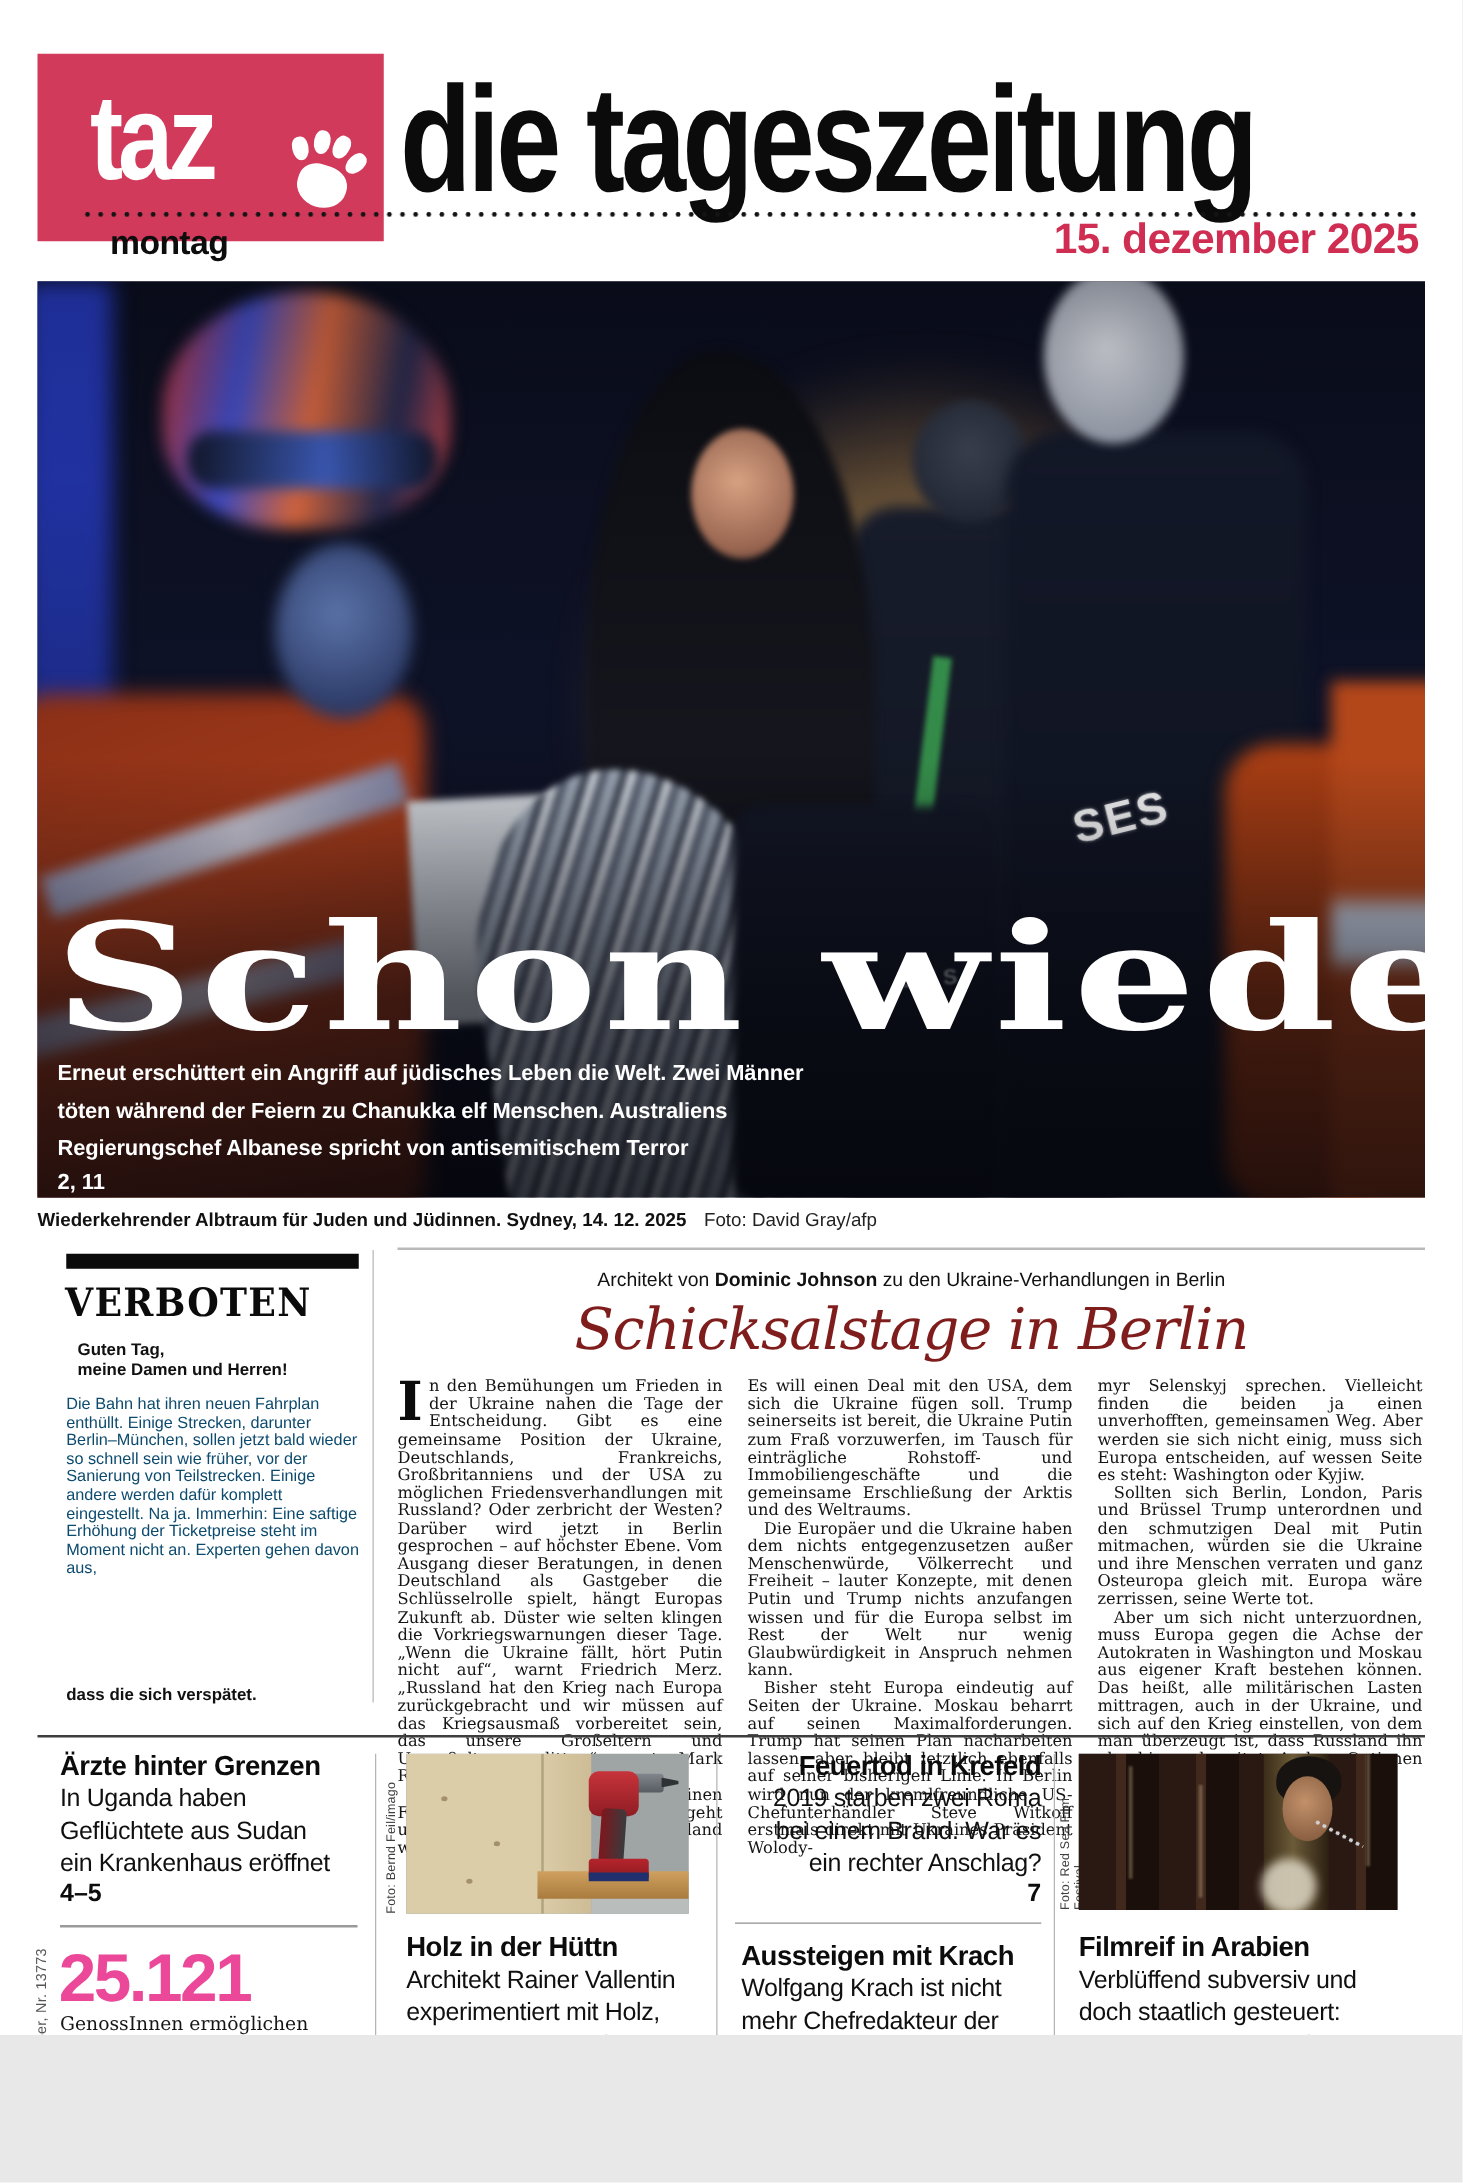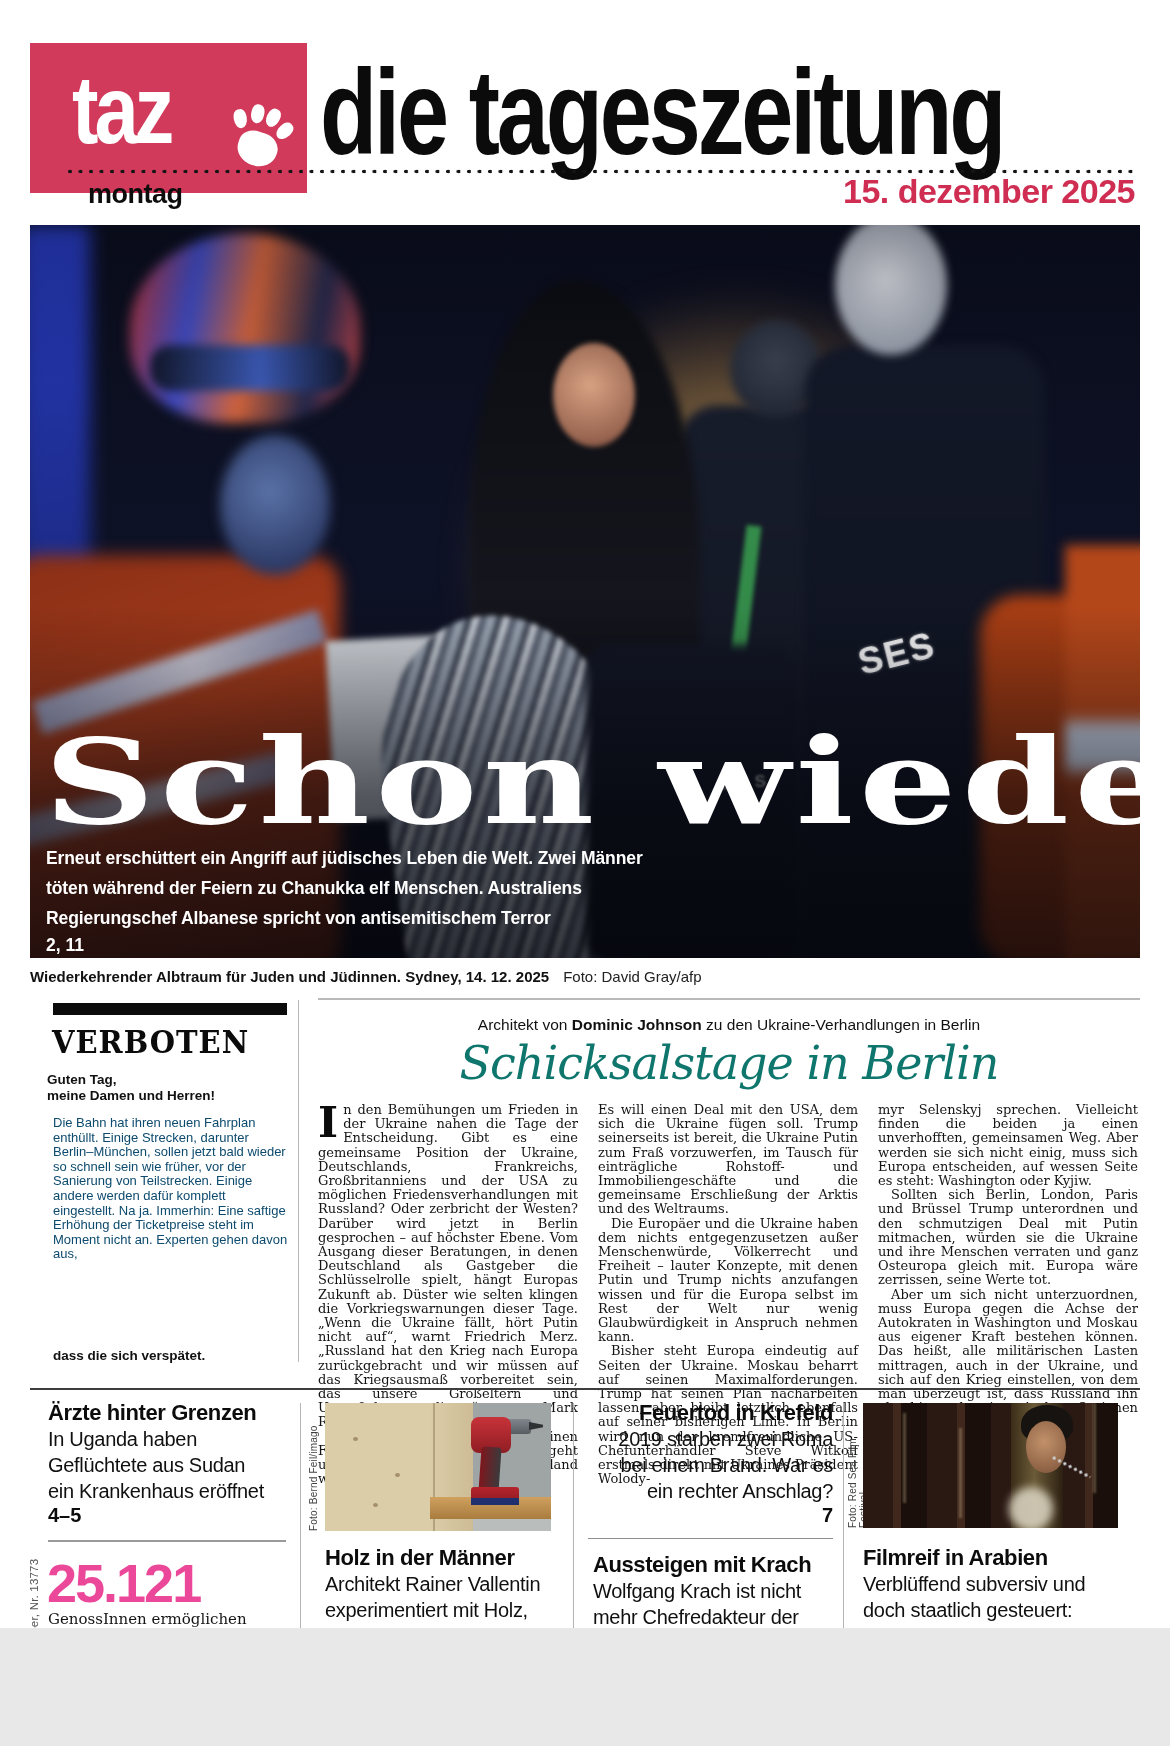--- a/index.html
+++ b/index.html
@@ -91,31 +91,31 @@
   .lead-pages{position:absolute;left:16px;top:710px;color:#fff;font-weight:700;font-size:17.5px;}
 
   .lead-caption{position:absolute;left:30px;top:968px;font-size:15px;color:#111;}
   .lead-caption b{font-weight:700;text-align:right;}
   .lead-caption .credit{font-weight:400;margin-left:14px;color:#222;}
 
   
   .vb-bar{position:absolute;left:53px;top:1003px;width:234px;height:12px;background:#0b0b0b;}
   .vb-title{position:absolute;left:52px;top:1024px;font-family:"DejaVu Serif",serif;font-weight:700;
         font-size:29px;letter-spacing:1px;transform:scaleY(1.08);transform-origin:left top;color:#0b0b0b;}
-  .vb-greeting{position:absolute;left:47px;top:1072px;font-weight:700;font-size:13.5px;line-height:16px;white-space:pre-line;}
+  .vb-greeting{position:absolute;left:62px;top:1072px;font-weight:700;font-size:13.5px;line-height:16px;white-space:pre-line;}
   .vb-body{position:absolute;left:53px;top:1116px;width:238px;font-size:13px;line-height:14.6px;color:#0c4a6e;}
   .vb-closer{position:absolute;left:53px;top:1348px;font-weight:700;font-size:13.5px;}
   .divider-v-verboten{position:absolute;left:298px;top:1000px;width:1px;height:362px;background:#b8b8b8;}
 
   
   .kom-rule{position:absolute;left:318px;top:998px;width:822px;height:2px;background:#b9b9b9;}
   .kom-kicker{position:absolute;left:318px;top:1016px;width:822px;text-align:center;font-size:15.5px;color:#111;}
   .kom-kicker b{font-weight:700;}
   .kom-title{position:absolute;left:318px;top:1038px;width:822px;text-align:center;
-        font-family:"DejaVu Serif",serif;font-style:italic;font-size:46px;line-height:1.1;color:#0f766e;
+        font-family:"DejaVu Serif",serif;font-style:italic;font-size:46px;line-height:1.1;color:#7f1d1d;
         letter-spacing:-1px;}
   .kom-cols{position:absolute;left:318px;top:1103px;width:822px;display:flex;gap:20px;}
   .kom-col{width:260px;font-family:"DejaVu Serif",serif;font-size:13px;line-height:14.2px;
         text-align:justify;color:#141414;white-space:pre-line;}
   .dropcap{float:left;font-family:"DejaVu Serif",serif;font-weight:700;font-size:43px;line-height:38px;
         padding-right:5px;color:#0b0b0b;}
   .kom-tagline{font-family:"Liberation Sans",sans-serif;font-weight:700;font-size:13.5px;margin-top:1px;}
 
   
   .bottom-rule{position:absolute;left:30px;top:1388px;width:1110px;height:2px;background:#3d3d3d;}
@@ -288,21 +288,21 @@
     <div class="floor"></div>
     <div class="beam"></div>
     <div class="d-chuck"></div>
     <div class="d-bit"></div>
     <div class="d-body"></div>
     <div class="d-handle"></div>
     <div class="d-batt"></div>
     <div class="d-batt-band"></div>
   </div>
   <div class="t2">
-    <div class="teaser-h">Holz in der Männer</div>
+    <div class="teaser-h">Holz in der Hüttn</div>
     <div class="teaser-t">Architekt Rainer Vallentin
 experimentiert mit Holz,
 um Bauen nachhaltiger zu
 machen</div>
     <div class="teaser-p">9</div>
   </div>
 
   <div class="t3">
     <div class="teaser-h">Feuertod in Krefeld</div>
     <div class="teaser-t">2019 starben zwei Roma

